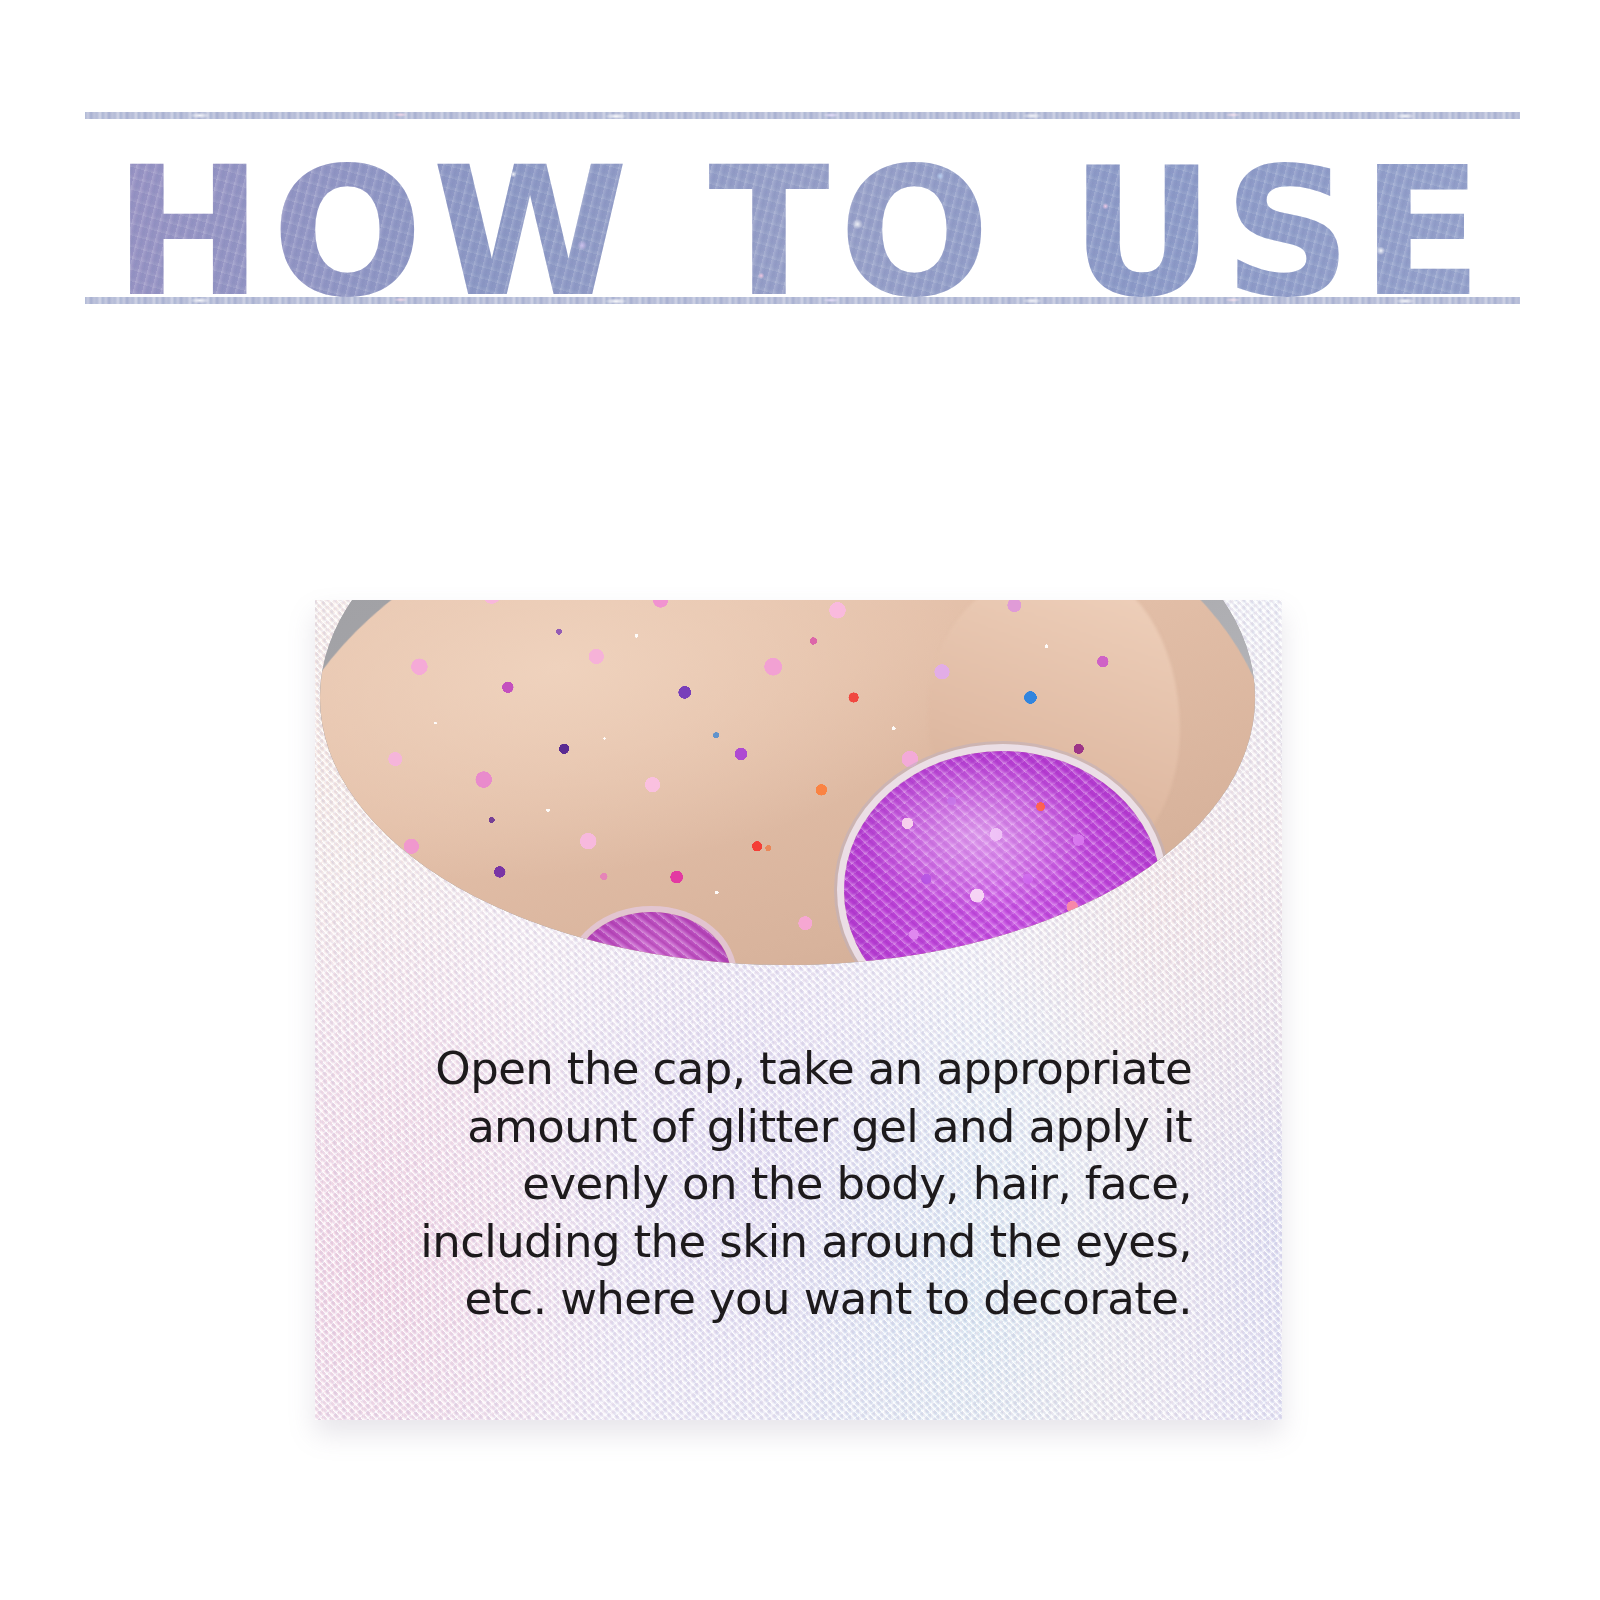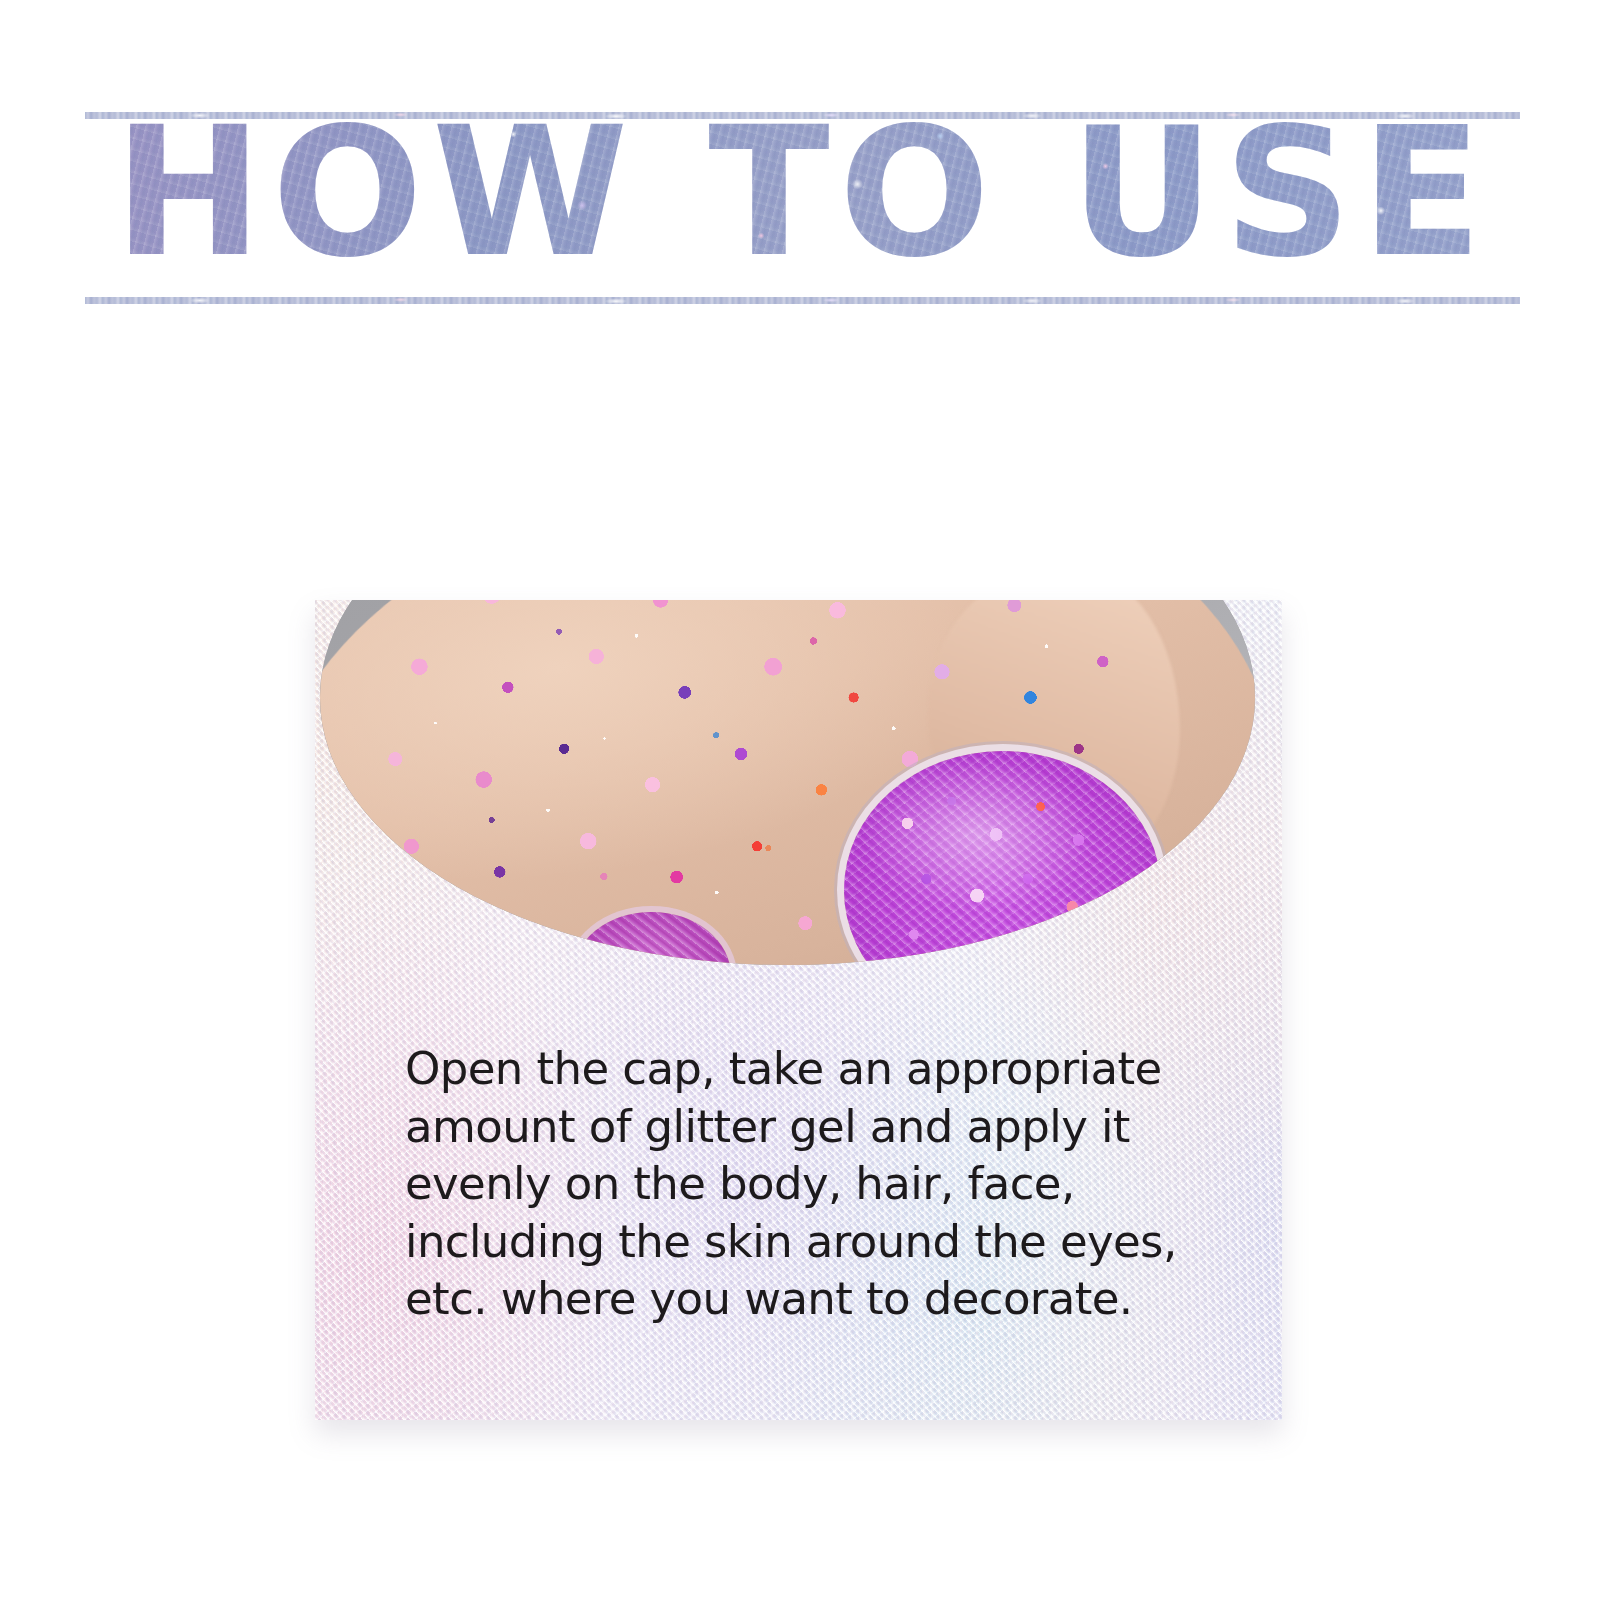--- a/index.html
+++ b/index.html
@@ -41,25 +41,25 @@
         #a9b3d2 0px, #c2c7de 3px, #9fa9cd 6px, #b9bed8 9px,
         #aeb6d4 12px, #cdd1e4 15px, #a3aecf 18px);
     opacity: .92;
   }
   #rule-top    { top: 0px; }
   #rule-bottom { top: 185px; }
 
   #title-wrap {
     position: absolute;
     left: 0;
-    top: 20px;
+    top: 32px;
     width: 100%;
     height: 150px;
     display: flex;
-    align-items: flex-end;
+    align-items: flex-start;
     justify-content: center;
   }
   #page-title {
     font-family: "DejaVu Sans", sans-serif;
     font-weight: 700;
     font-size: 178px;
     line-height: 1;
     letter-spacing: 9px;
     margin: 0;
     white-space: nowrap;
@@ -315,21 +315,21 @@
       radial-gradient(ellipse at 50% 45%, #d57ad8 0%, #b94dbe 60%, #9c3aa2 100%);
     box-shadow: 0 0 0 6px rgba(228,200,220,.8);
   }
 
   
   #body-text {
     position: absolute;
     left: 90px;
     top: 395px;
     width: 787px;
-    text-align: left;
+    text-align: right;
     font-family: "DejaVu Sans", sans-serif;
     font-size: 45px;
     line-height: 1.28;
     color: #1d1a1c;
     letter-spacing: -0.6px;
   }
 </style>
 </head>
 <body>
 

